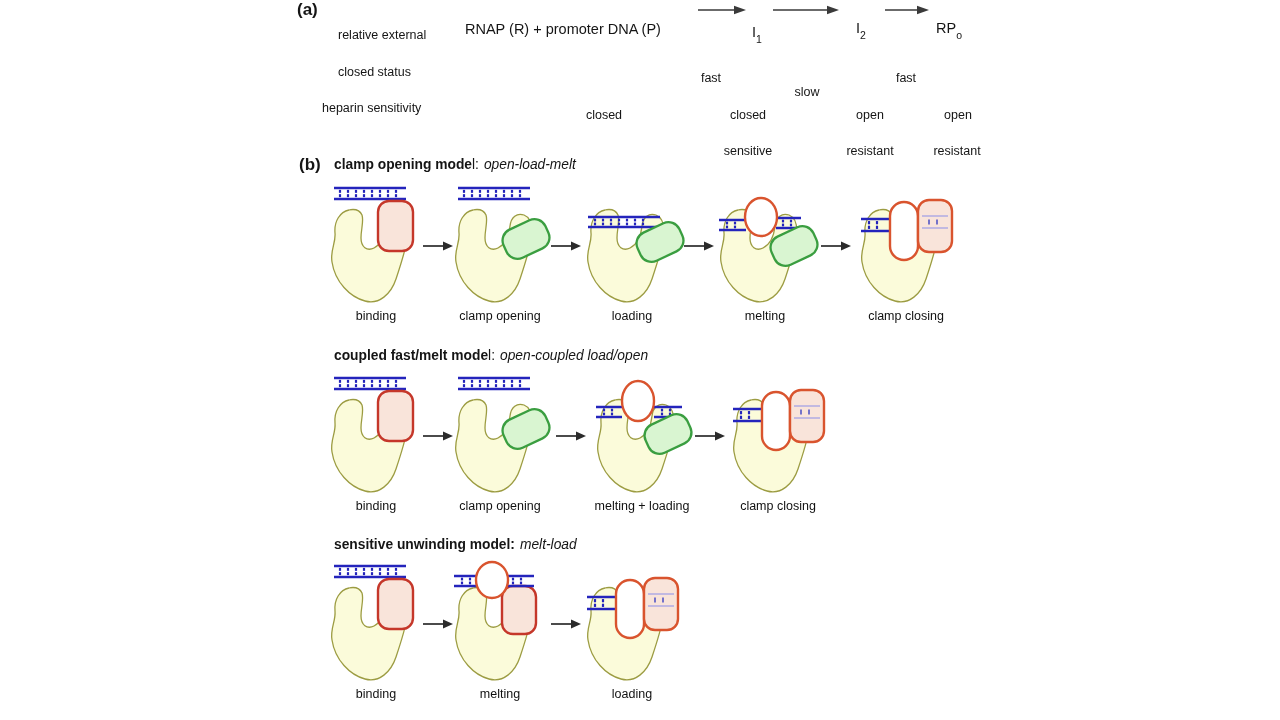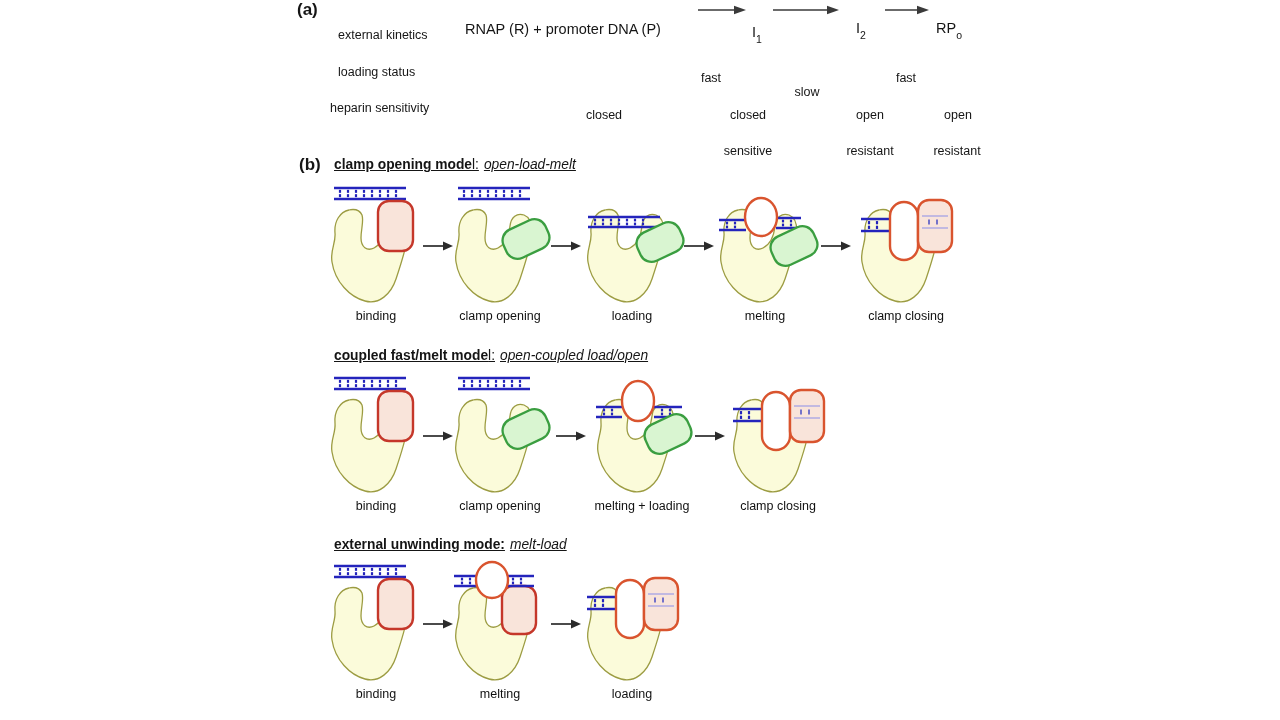--- a/index.html
+++ b/index.html
@@ -5,21 +5,21 @@
   html,body{margin:0;padding:0;background:#ffffff;}
   #figure{position:relative;width:1280px;height:720px;background:#ffffff;overflow:hidden;
           font-family:"Liberation Sans", sans-serif;color:#151515;}
   .abs{position:absolute;white-space:nowrap;}
   .tag{font-weight:bold;font-size:17px;}
   .eq{font-size:14.5px;margin-top:20px;}
   .eq sub{font-size:10.5px;position:relative;top:2px;}
   .small{font-size:12.5px;}
   .ctr{transform:translateX(-50%);margin-top:43px;}
   .rarrow svg{display:block;}
-  .model-title{font-size:13.8px;text-decoration:underline;}
+  .model-title{font-size:13.8px;}
   .model-title .t-bold{font-weight:bold;}
   .model-title .t-italic{font-style:italic;margin-left:5px;}
   .stage-row{position:absolute;display:flex;align-items:flex-start;}
   .stage-panel{width:100px;display:flex;flex-direction:column;align-items:center;}
   .stage-panel svg{overflow:visible;display:block;}
   .stage-label{font-size:12.5px;color:#111;margin-top:1px;text-align:left;white-space:nowrap;}
   .stage-gap{height:124px;display:flex;align-items:center;justify-content:center;overflow:visible;}
   .stage-gap svg{overflow:visible;flex:none;}
 </style>
 </head>
@@ -52,32 +52,32 @@
 
     <span class="abs rarrow" style="left:884px;top:4px">
       <svg width="45" height="12" viewBox="0 0 45 12">
           <line x1="1" y1="6" x2="34" y2="6" stroke="#3a3a3a" stroke-width="1.6"></line>
           <polygon points="33,1.8 45,6 33,10.2" fill="#3a3a3a"></polygon>
         </svg>
     </span>
 
     <span class="abs eq" style="left:936px;top:0px"><span>RP</span><sub>o</sub></span>
 
-    <span class="abs small" style="left:338px;top:28px">external kinetics</span>
+    <span class="abs small" style="left:338px;top:28px">relative external</span>
     <span class="abs small ctr" style="left:711px;top:28px">fast</span>
     <span class="abs small ctr" style="left:807px;top:42px">slow</span>
     <span class="abs small ctr" style="left:906px;top:28px">fast</span>
 
-    <span class="abs small" style="left:338px;top:65px">loading status</span>
+    <span class="abs small" style="left:338px;top:65px">closed status</span>
     <span class="abs small ctr" style="left:604px;top:65px">closed</span>
     <span class="abs small ctr" style="left:748px;top:65px">closed</span>
     <span class="abs small ctr" style="left:870px;top:65px">open</span>
     <span class="abs small ctr" style="left:958px;top:65px">open</span>
 
-    <span class="abs small" style="left:330px;top:101px">heparin sensitivity</span>
+    <span class="abs small" style="left:322px;top:101px">heparin sensitivity</span>
     <span class="abs small ctr" style="left:748px;top:101px">sensitive</span>
     <span class="abs small ctr" style="left:870px;top:101px">resistant</span>
     <span class="abs small ctr" style="left:957px;top:101px">resistant</span>
   </div>
 
   <div>
     <span class="abs tag" style="left:299px;top:155px">(b)</span>
 
     <div class="abs model-title" style="left:334px;top:157px">
       <span class="t-bold">clamp opening mode</span><span>l:</span><span class="t-italic">open-load-melt</span>
@@ -389,21 +389,21 @@
               <line x1="66" y1="44" x2="92" y2="44" stroke="#BCB4E2" stroke-width="1.8"></line>
               <line x1="73" y1="35.5" x2="73" y2="40.5" stroke="#6565C8" stroke-width="1.8"></line>
               <line x1="81" y1="35.5" x2="81" y2="40.5" stroke="#6565C8" stroke-width="1.8"></line>
             </g>
           </svg>
           <div class="stage-label">clamp closing</div>
         </div>
       </div>
 
     <div class="abs model-title" style="left:334px;top:537px">
-      <span class="t-bold">external unwinding mode:</span><span></span><span class="t-italic">melt-load</span>
+      <span class="t-bold">sensitive unwinding model:</span><span></span><span class="t-italic">melt-load</span>
     </div>
     <div class="stage-row" style="left:326px;top:562px">
         <div class="stage-panel">
           <svg width="100" height="124" viewBox="0 0 100 124">
             <g>
               <line x1="8" y1="4" x2="80" y2="4" stroke="#2424BC" stroke-width="2.5"></line>
               <line x1="8" y1="15" x2="80" y2="15" stroke="#2424BC" stroke-width="2.5"></line>
               <line x1="14" y1="5.87" x2="14" y2="8.84" stroke="#2424BC" stroke-width="2.2"></line>
               <line x1="14" y1="10.16" x2="14" y2="13.129999999999999" stroke="#2424BC" stroke-width="2.2"></line>
               <line x1="22" y1="5.87" x2="22" y2="8.84" stroke="#2424BC" stroke-width="2.2"></line>

